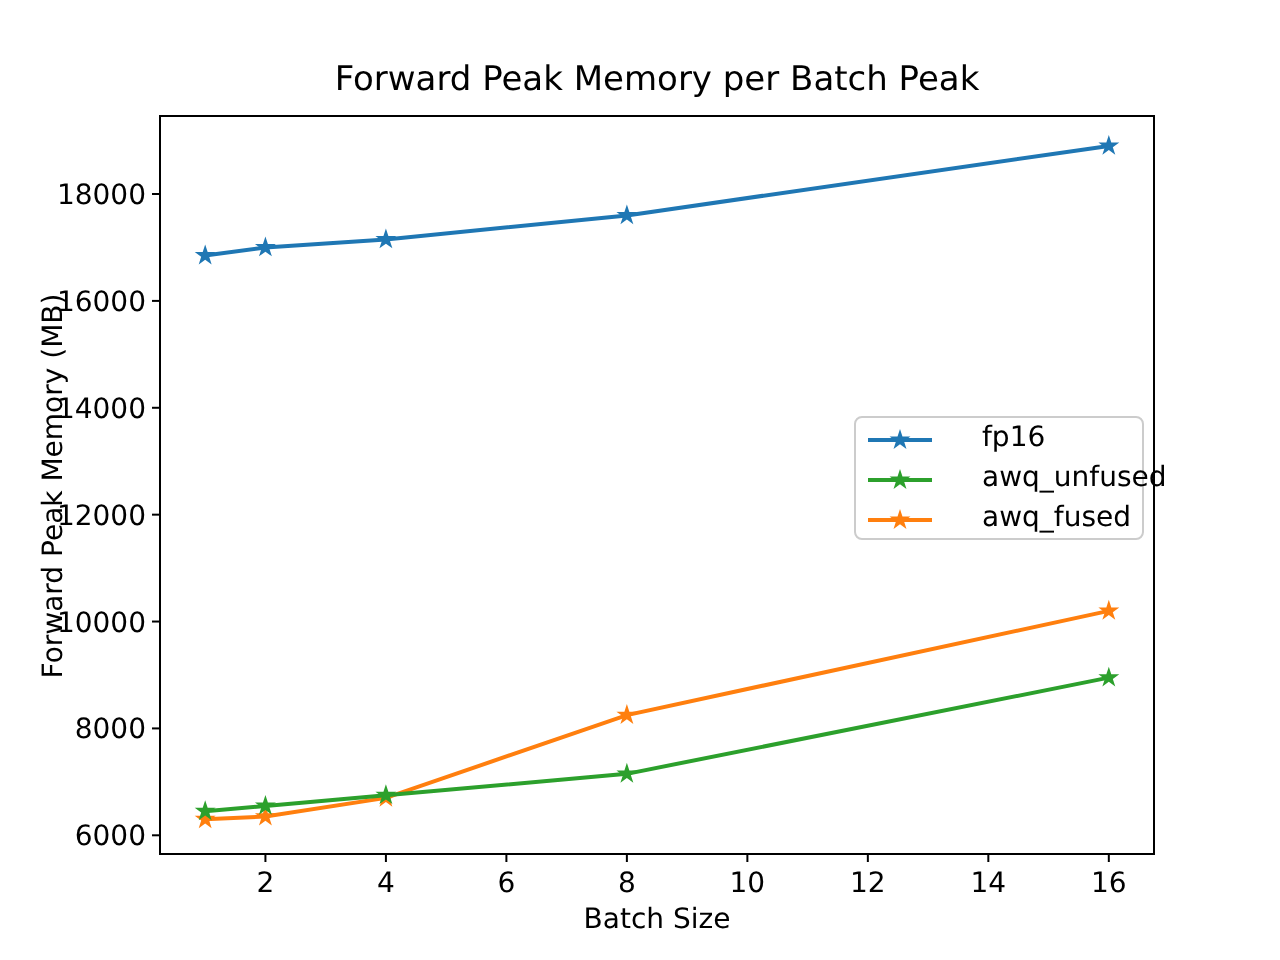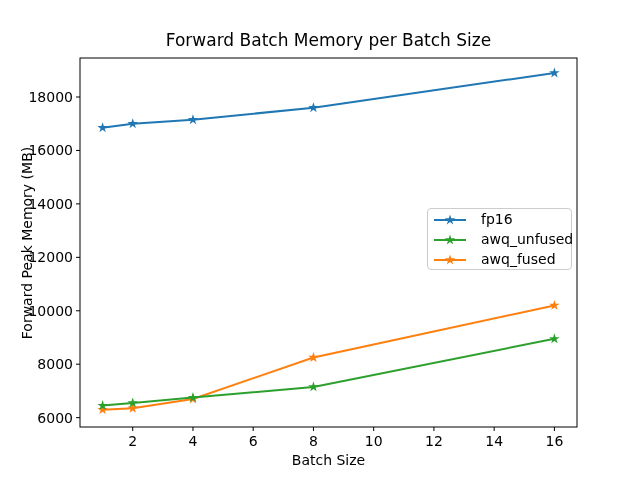--- a/index.html
+++ b/index.html
@@ -19,29 +19,29 @@
     position:absolute;left:80px;top:452px;width:497px;text-align:center;font-size:14px;
   }
   svg.plot{position:absolute;left:0;top:0;}
   .legend{
     position:absolute;left:427px;top:208px;width:145px;height:62px;
     box-sizing:border-box;background:rgba(255,255,255,0.85);
     border:1px solid #cccccc;border-radius:4px;
     display:flex;flex-direction:column;justify-content:center;
     padding-left:5px;
   }
-  .legend-row{display:flex;align-items:center;height:20px;gap:14px;}
+  .legend-row{display:flex;align-items:center;height:20px;gap:24px;}
   .legend-sample{width:34px;height:14px;display:inline-block;flex:0 0 34px;}
   .legend-label{font-size:14px;line-height:14px;}
 </style>
 </head>
 <body>
 
 <div class="figure">
-  <div class="title">Forward Batch Memory per Batch Size</div>
+  <div class="title">Forward Peak Memory per Batch Peak</div>
   <div class="ylabel">Forward Peak Memory (MB)</div>
   <svg class="plot" id="plot-svg" width="640" height="480">
       <rect x="80" y="58" width="497" height="369" fill="none" stroke="#000000" stroke-width="1"></rect>
       <line x1="132.71212121212122" y1="427" x2="132.71212121212122" y2="431" stroke="#000000" stroke-width="1"></line>
       <text x="132.71212121212122" y="446" text-anchor="middle" font-size="14" font-family="DejaVu Sans, sans-serif" fill="#000">2</text>
       <line x1="192.95454545454544" y1="427" x2="192.95454545454544" y2="431" stroke="#000000" stroke-width="1"></line>
       <text x="192.95454545454544" y="446" text-anchor="middle" font-size="14" font-family="DejaVu Sans, sans-serif" fill="#000">4</text>
       <line x1="253.19696969696972" y1="427" x2="253.19696969696972" y2="431" stroke="#000000" stroke-width="1"></line>
       <text x="253.19696969696972" y="446" text-anchor="middle" font-size="14" font-family="DejaVu Sans, sans-serif" fill="#000">6</text>
       <line x1="313.439393939394" y1="427" x2="313.439393939394" y2="431" stroke="#000000" stroke-width="1"></line>

